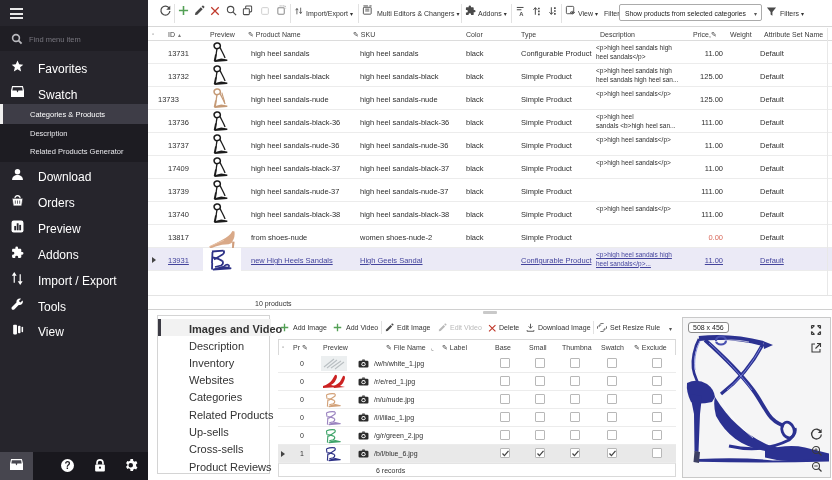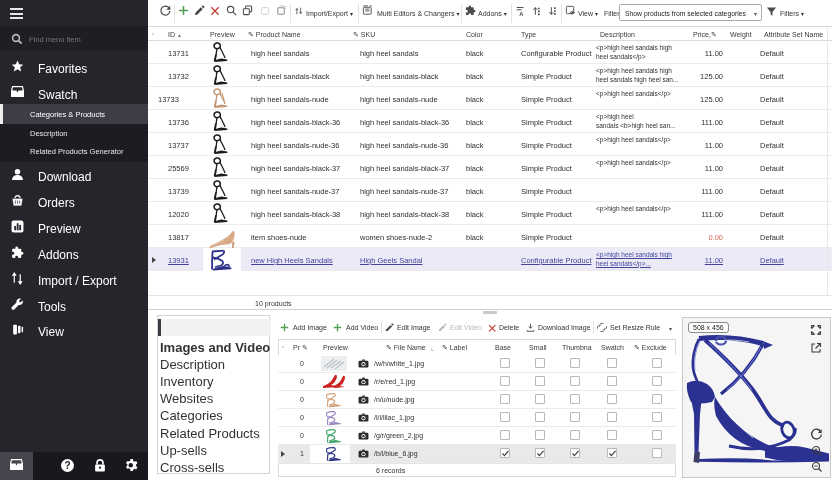--- a/index.html
+++ b/index.html
@@ -26,21 +26,21 @@
 .hc { position:absolute; top:3px; font-size:7px; color:#3a3a3a; white-space:nowrap; }
 .row { position:absolute; left:148px; width:684px; height:23px; border-bottom:1px solid #ececec; background:#fff; }
 .row.sel { background:#ebeaf6; }
 .cell { position:absolute; font-size:7.5px; color:#2f2f2f; white-space:nowrap; top:8px; }
 .sel .cell { color:#44449d;text-decoration:underline; }
 .desc { top:3px; font-size:6.5px; line-height:8.5px; white-space:normal; width:92px; }
 #prodfoot { position:absolute; left:148px; top:295px; width:684px; height:14px; border-top:1px solid #e4e4e4; }
 #splitter { position:absolute; left:148px; top:309px; width:684px; height:6px; background:#fff; border-top:1px solid #d0d0d0; }
 
 #tabs { position:absolute; left:157px; top:315px; width:113px; height:159px; background:#fff; border:1px solid #d4d4d4; }
-.tab { position:absolute; left:2px; font-size:13px; color:#333; white-space:nowrap;margin-top:17px; }
+.tab { position:absolute; left:31px; font-size:11px; color:#333; white-space:nowrap; }
 #tabsel { position:absolute; left:0; top:3px; width:113px; height:17px; background:#f2f2f2; border-left:3px solid #3c3b44; }
 
 #btoolbar { position:absolute; left:278px; top:317px; width:398px; height:20px; }
 .btt { position:absolute; top:7px; font-size:7px; color:#333; white-space:nowrap; }
 #btable { position:absolute; left:278px; top:339px; width:398px; height:127px; border:1px solid #d9d9d9; border-bottom:none; }
 .bhc { position:absolute; top:4px; font-size:7px; color:#3a3a3a; white-space:nowrap; }
 .brow { position:absolute; left:278px; width:398px; height:18px; border-bottom:1px solid #ececec; background:#fff; }
 .brow.sel2 { background:#e9e9e9; }
 .bcell { position:absolute; font-size:7px; color:#2f2f2f; white-space:nowrap; top:5px; }
 .cb { position:absolute; top:3px; width:10px; height:10px; border:1px solid #b8b8b8; background:#fff; border-radius:1px; }
@@ -312,21 +312,21 @@
         </svg>
   <div class="cell" style="left:103px">high heel sandals-nude-36</div>
   <div class="cell" style="left:212px">high heel sandals-nude-36</div>
   <div class="cell" style="left:318px">black</div>
   <div class="cell" style="left:373px">Simple Product</div>
   <div class="cell desc" style="left:448px">&lt;p&gt;high heel sandals&lt;/p&gt;</div>
   <div class="cell" style="left:533px;width:42px;text-align:right;">11.00</div>
   <div class="cell" style="left:612px">Default</div>
   </div>
   <div class="row" style="top:156px">
-  <div class="cell" style="left:20px">25569</div>
+  <div class="cell" style="left:20px">17409</div>
   <svg class="abs" style="left:63px;top:1px" width="18" height="21" viewBox="0 0 18 21">
           <ellipse cx="6.2" cy="3.8" rx="3.1" ry="2.8" fill="none" stroke="#1c1c1c" stroke-width="1.5" transform="rotate(-12 6.2 3.8)"></ellipse>
           <path d="M6 6.6 C 5.6 9 5.3 11 5.1 13" stroke="#1c1c1c" stroke-width="1.3" fill="none"></path>
           <path d="M8.9 5.4 C 10.6 8.8 12.6 12.4 14.1 15.9" stroke="#1c1c1c" stroke-width="1.3" fill="none"></path>
           <path d="M5 12.5 L3.7 19.2" stroke="#1c1c1c" stroke-width="1.9" fill="none"></path>
           <path d="M3 18.6 Q 7.5 16.9 10.3 16.4 L 16.2 17.6 Q 17 18.2 16 18.9 L 3.7 20 Z" fill="#1c1c1c"></path>
         </svg>
   <div class="cell" style="left:103px">high heel sandals-black-37</div>
   <div class="cell" style="left:212px">high heel sandals-black-37</div>
   <div class="cell" style="left:318px">black</div>
@@ -345,21 +345,21 @@
           <path d="M3 18.6 Q 7.5 16.9 10.3 16.4 L 16.2 17.6 Q 17 18.2 16 18.9 L 3.7 20 Z" fill="#1c1c1c"></path>
         </svg>
   <div class="cell" style="left:103px">high heel sandals-nude-37</div>
   <div class="cell" style="left:212px">high heel sandals-nude-37</div>
   <div class="cell" style="left:318px">black</div>
   <div class="cell" style="left:373px">Simple Product</div>
   <div class="cell" style="left:533px;width:42px;text-align:right;">111.00</div>
   <div class="cell" style="left:612px">Default</div>
   </div>
   <div class="row" style="top:202px">
-  <div class="cell" style="left:20px">12020</div>
+  <div class="cell" style="left:20px">13740</div>
   <svg class="abs" style="left:63px;top:1px" width="18" height="21" viewBox="0 0 18 21">
           <ellipse cx="6.2" cy="3.8" rx="3.1" ry="2.8" fill="none" stroke="#1c1c1c" stroke-width="1.5" transform="rotate(-12 6.2 3.8)"></ellipse>
           <path d="M6 6.6 C 5.6 9 5.3 11 5.1 13" stroke="#1c1c1c" stroke-width="1.3" fill="none"></path>
           <path d="M8.9 5.4 C 10.6 8.8 12.6 12.4 14.1 15.9" stroke="#1c1c1c" stroke-width="1.3" fill="none"></path>
           <path d="M5 12.5 L3.7 19.2" stroke="#1c1c1c" stroke-width="1.9" fill="none"></path>
           <path d="M3 18.6 Q 7.5 16.9 10.3 16.4 L 16.2 17.6 Q 17 18.2 16 18.9 L 3.7 20 Z" fill="#1c1c1c"></path>
         </svg>
   <div class="cell" style="left:103px">high heel sandals-black-38</div>
   <div class="cell" style="left:212px">high heel sandals-black-38</div>
   <div class="cell" style="left:318px">black</div>
@@ -368,21 +368,21 @@
   <div class="cell" style="left:533px;width:42px;text-align:right;">111.00</div>
   <div class="cell" style="left:612px">Default</div>
   </div>
   <div class="row" style="top:225px">
   <div class="cell" style="left:20px">13817</div>
   <svg class="abs" style="left:60px;top:5px" width="29" height="20" viewBox="0 0 29 20">
           <path d="M1.5 16.5 L13 10.5 Q21.5 6.5 24.5 1 L26.5 1.6 Q27.3 7.5 24.3 11.5 L23.8 12.8 Q23 13.8 20.5 14.2 L14 14.8 Q7 16.5 2 18.8 Z" fill="#d9a988"></path>
           <path d="M24.2 11.5 L26.6 11.7 L25.6 19.6 L24 19.5 Z" fill="#cf9d7c"></path>
           <path d="M1.5 16.5 Q 10 13 16 10.2" stroke="#e8c3a8" stroke-width="1" fill="none"></path>
         </svg>
-  <div class="cell" style="left:103px">item shoes-nude</div>
+  <div class="cell" style="left:103px">from shoes-nude</div>
   <div class="cell" style="left:212px">women shoes-nude-2</div>
   <div class="cell" style="left:318px">black</div>
   <div class="cell" style="left:373px">Simple Product</div>
   <div class="cell" style="left:533px;width:42px;text-align:right;color:#d9695b;">0.00</div>
   <div class="cell" style="left:612px">Default</div>
   </div>
   <div class="row sel" style="top:248px">
   <div class="abs" style="left:4px;top:9px;width:0;height:0;border-left:4px solid #444;border-top:3px solid transparent;border-bottom:3px solid transparent;"></div>
   <div class="abs" style="left:55px;top:0px;width:38px;height:23px;background:#fff;"></div>
   <div class="cell" style="left:20px">13931</div>

